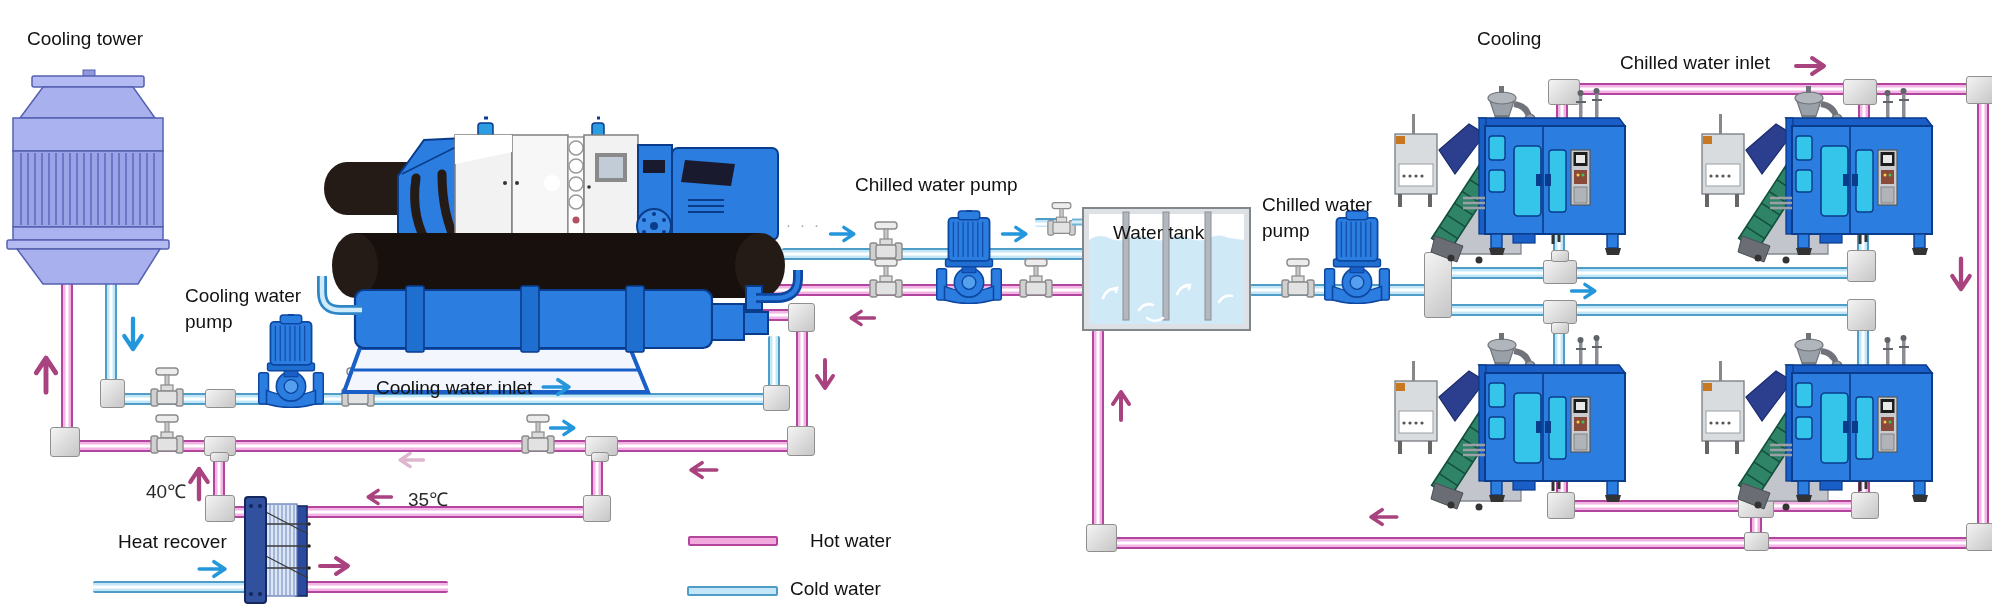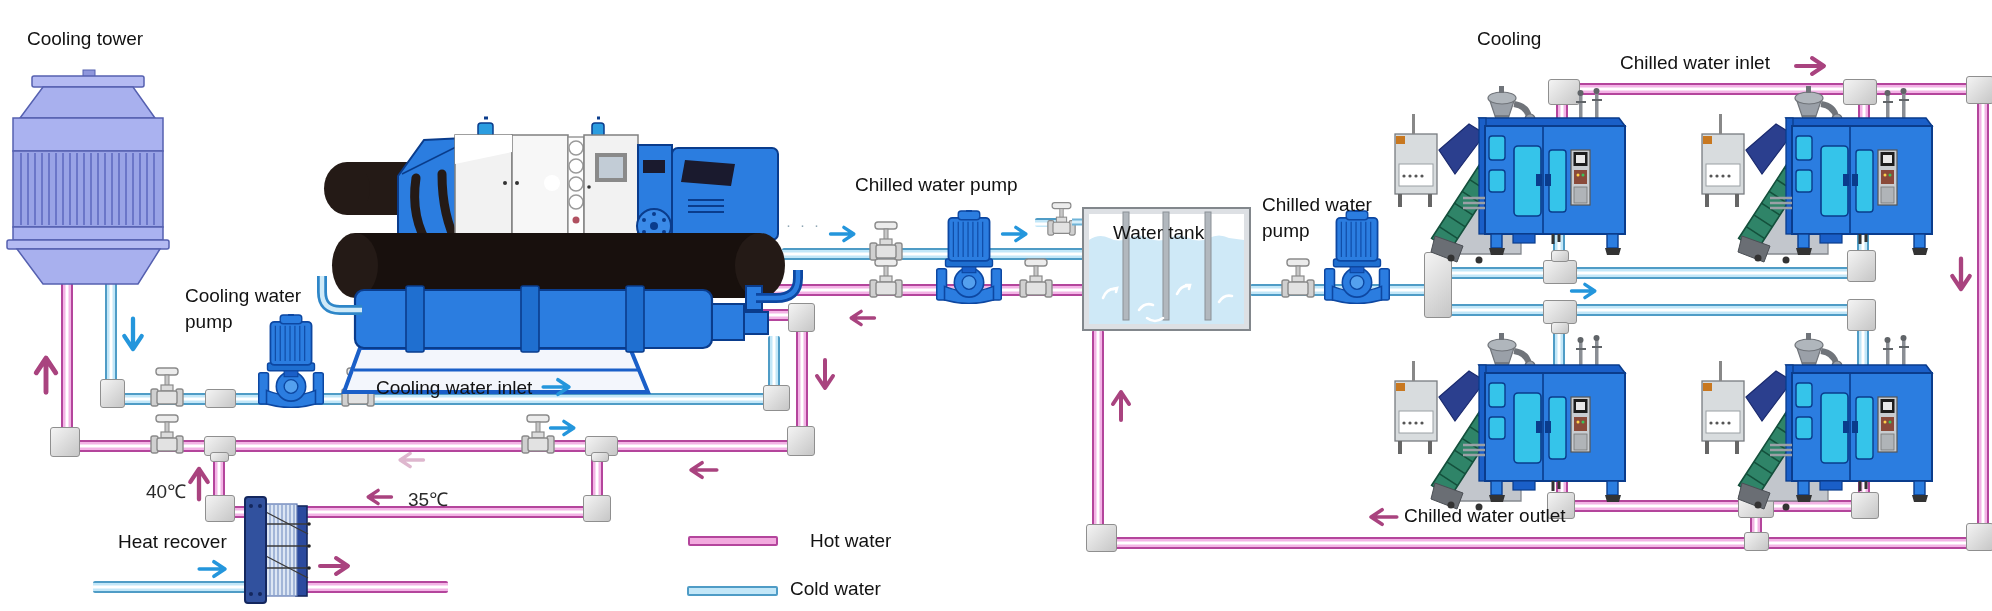--- a/index.html
+++ b/index.html
@@ -448,20 +448,19 @@
   <div class="lbl" style="left:376px;top:375px;">Cooling water inlet</div>
   <div class="lbl sm" style="left:146px;top:479px;">40℃</div>
   <div class="lbl sm" style="left:408px;top:487px;">35℃</div>
   <div class="lbl" style="left:118px;top:529px;">Heat recover</div>
   <div class="lbl" style="left:855px;top:172px;">Chilled water pump</div>
   <div class="lbl" style="left:1113px;top:172px;margin-top:48px;">Water tank</div>
   <div class="lbl" style="left:1262px;top:192px;">Chilled water
 pump</div>
   <div class="lbl" style="left:1477px;top:26px;">Cooling</div>
   <div class="lbl" style="left:1620px;top:50px;text-align:right;">Chilled water inlet</div>
-  <div class="lbl" style="left:1404px;top:503px;">Chilled water outlet</div>
 
   <div class="sw hot" style="left:688px;top:536px;width:90px;"></div>
   <div class="lbl" style="left:792px;top:528px;margin-left:18px;">Hot water</div>
   <div class="sw cold" style="left:687px;top:586px;width:91px;"></div>
   <div class="lbl" style="left:790px;top:576px;">Cold water</div>
 
 </div>
 
 </body></html>

